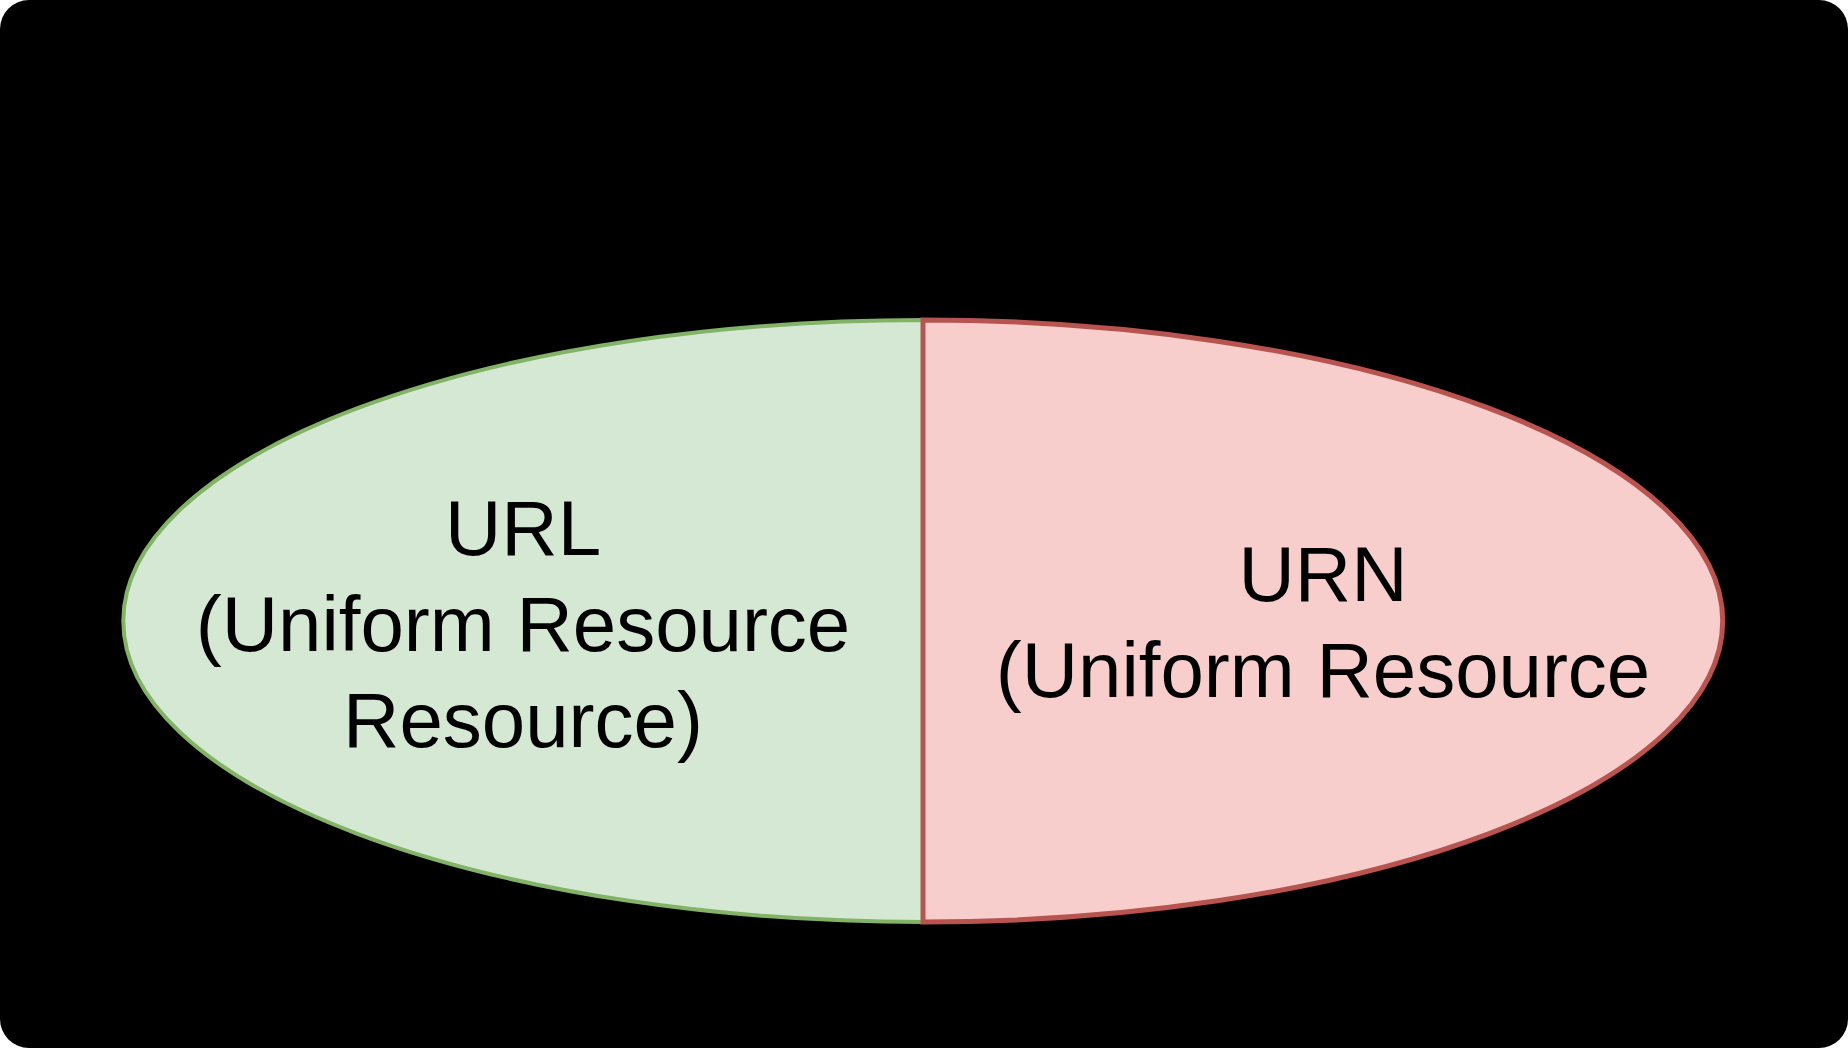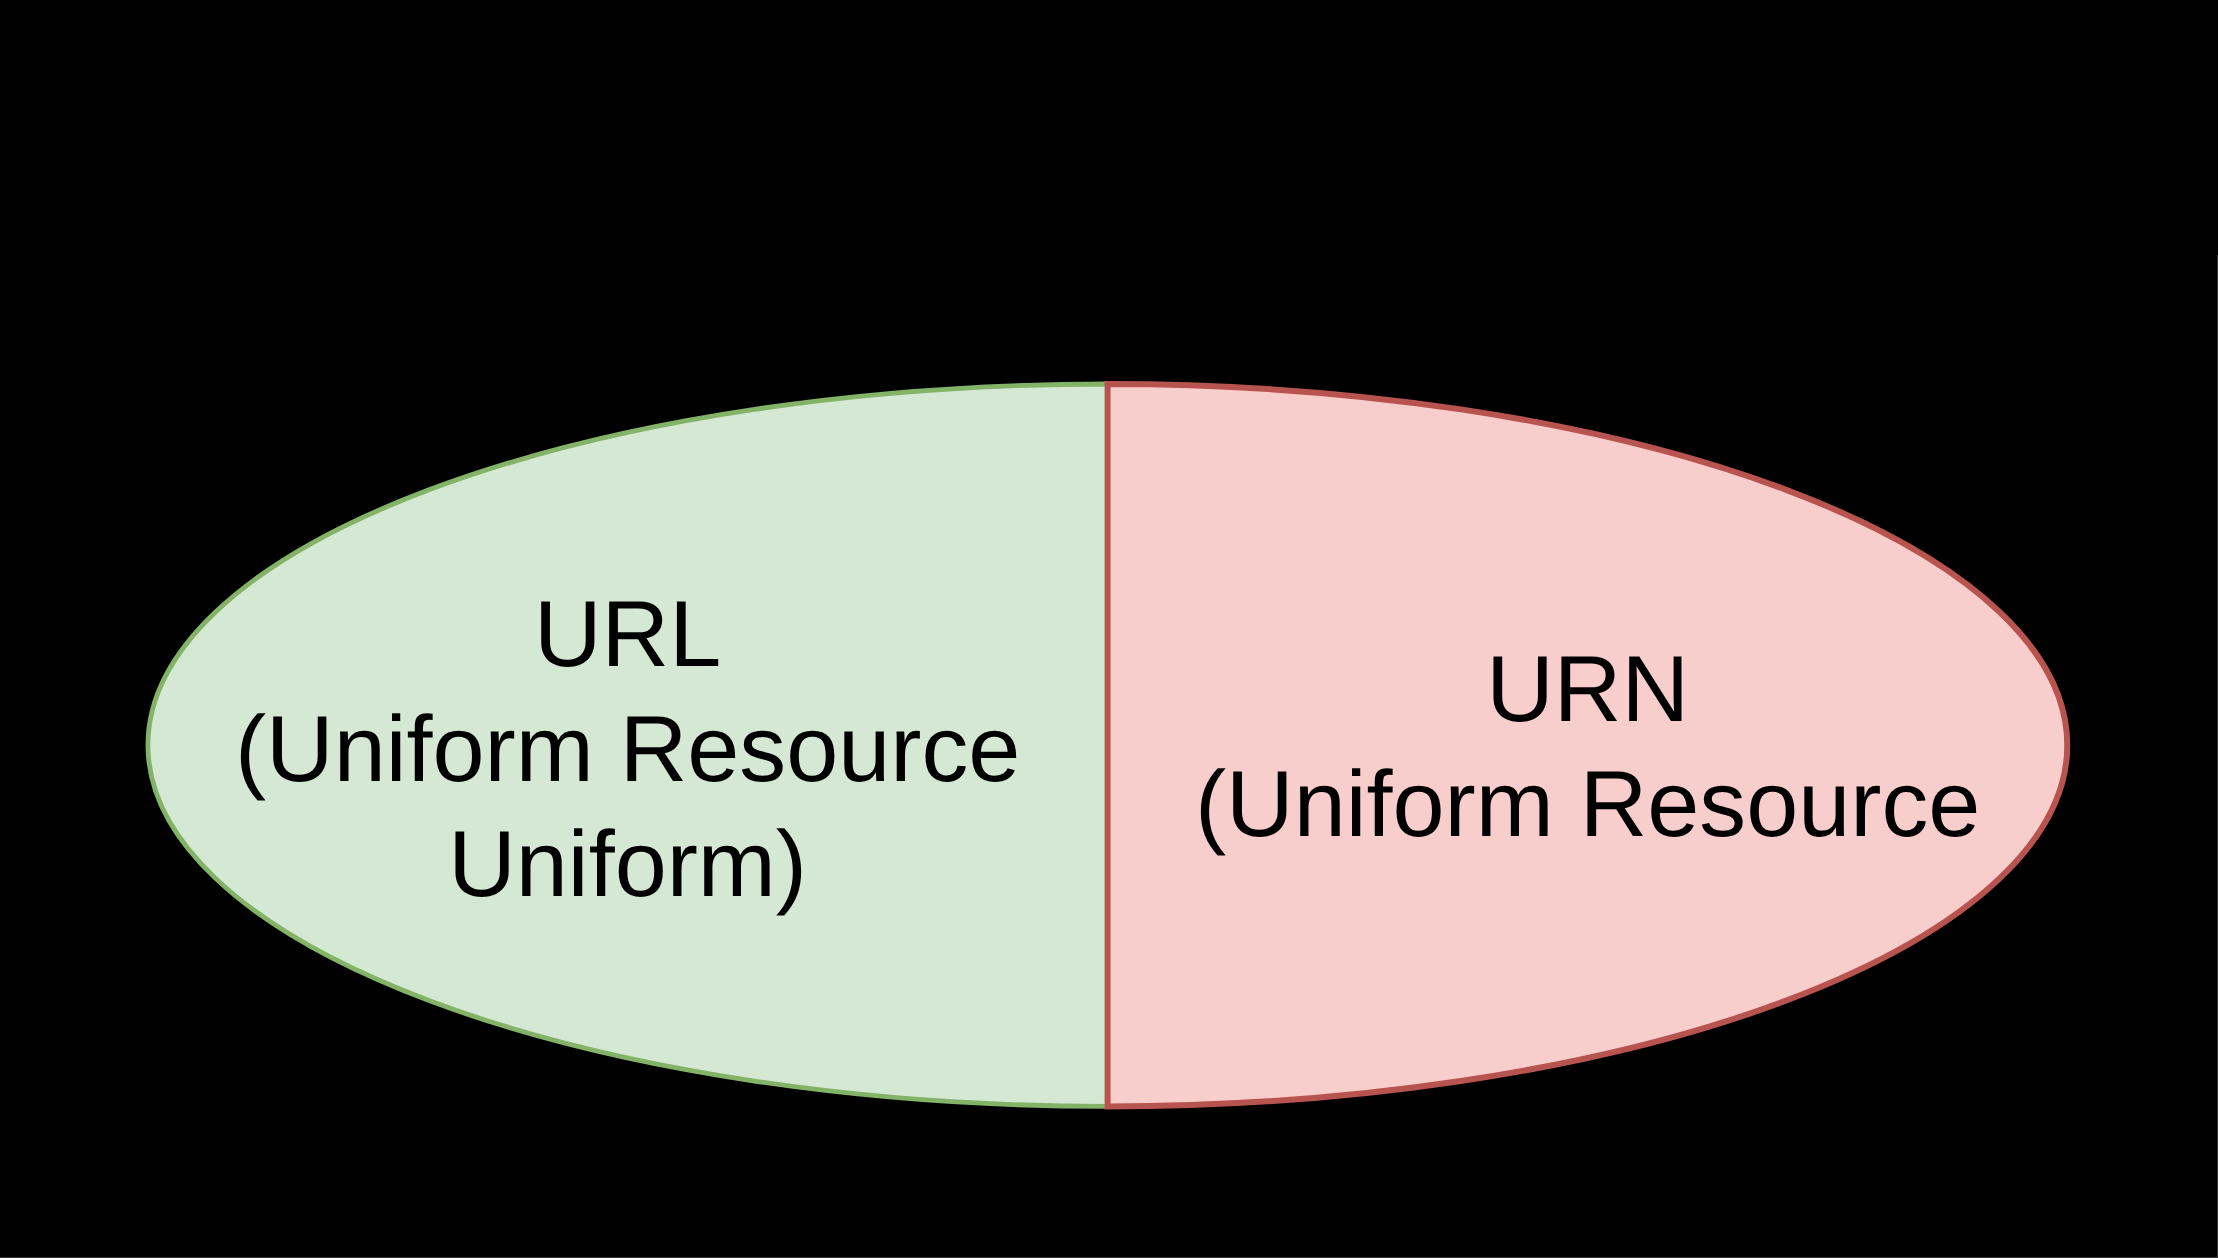--- a/index.html
+++ b/index.html
@@ -6,20 +6,21 @@
     margin: 0;
     padding: 0;
   }
   .canvas {
     position: relative;
     width: 1848px;
     height: 1048px;
     background: #000000;
     overflow: hidden;
     font-family: "Liberation Sans", sans-serif;
+    border-radius: 29px;
   }
   .venn-svg {
     position: absolute;
     left: 0;
     top: 0;
     width: 1848px;
     height: 1048px;
     display: block;
   }
   .half-label {
@@ -48,21 +49,21 @@
   <svg class="venn-svg" viewBox="0 0 1848 1048" xmlns="http://www.w3.org/2000/svg">
 
     <path d="M 923 320 A 800 301 0 0 0 923 922 Z" stroke-width="4" fill="#d5e8d4" stroke="#82b366"></path>
 
     <path d="M 923 320 A 800 301 0 0 1 923 922 Z" stroke-width="5" fill="#f8cecc" stroke="#b85450"></path>
   </svg>
 
   <div class="half-label label-left">
     <span class="line">URL</span>
     <span class="line">(Uniform Resource</span>
-    <span class="line">Uniform)</span>
+    <span class="line">Resource)</span>
   </div>
 
   <div class="half-label label-right">
     <span class="line">URN</span>
     <span class="line">(Uniform Resource</span>
   </div>
 
 </div>
 
 </body></html>

